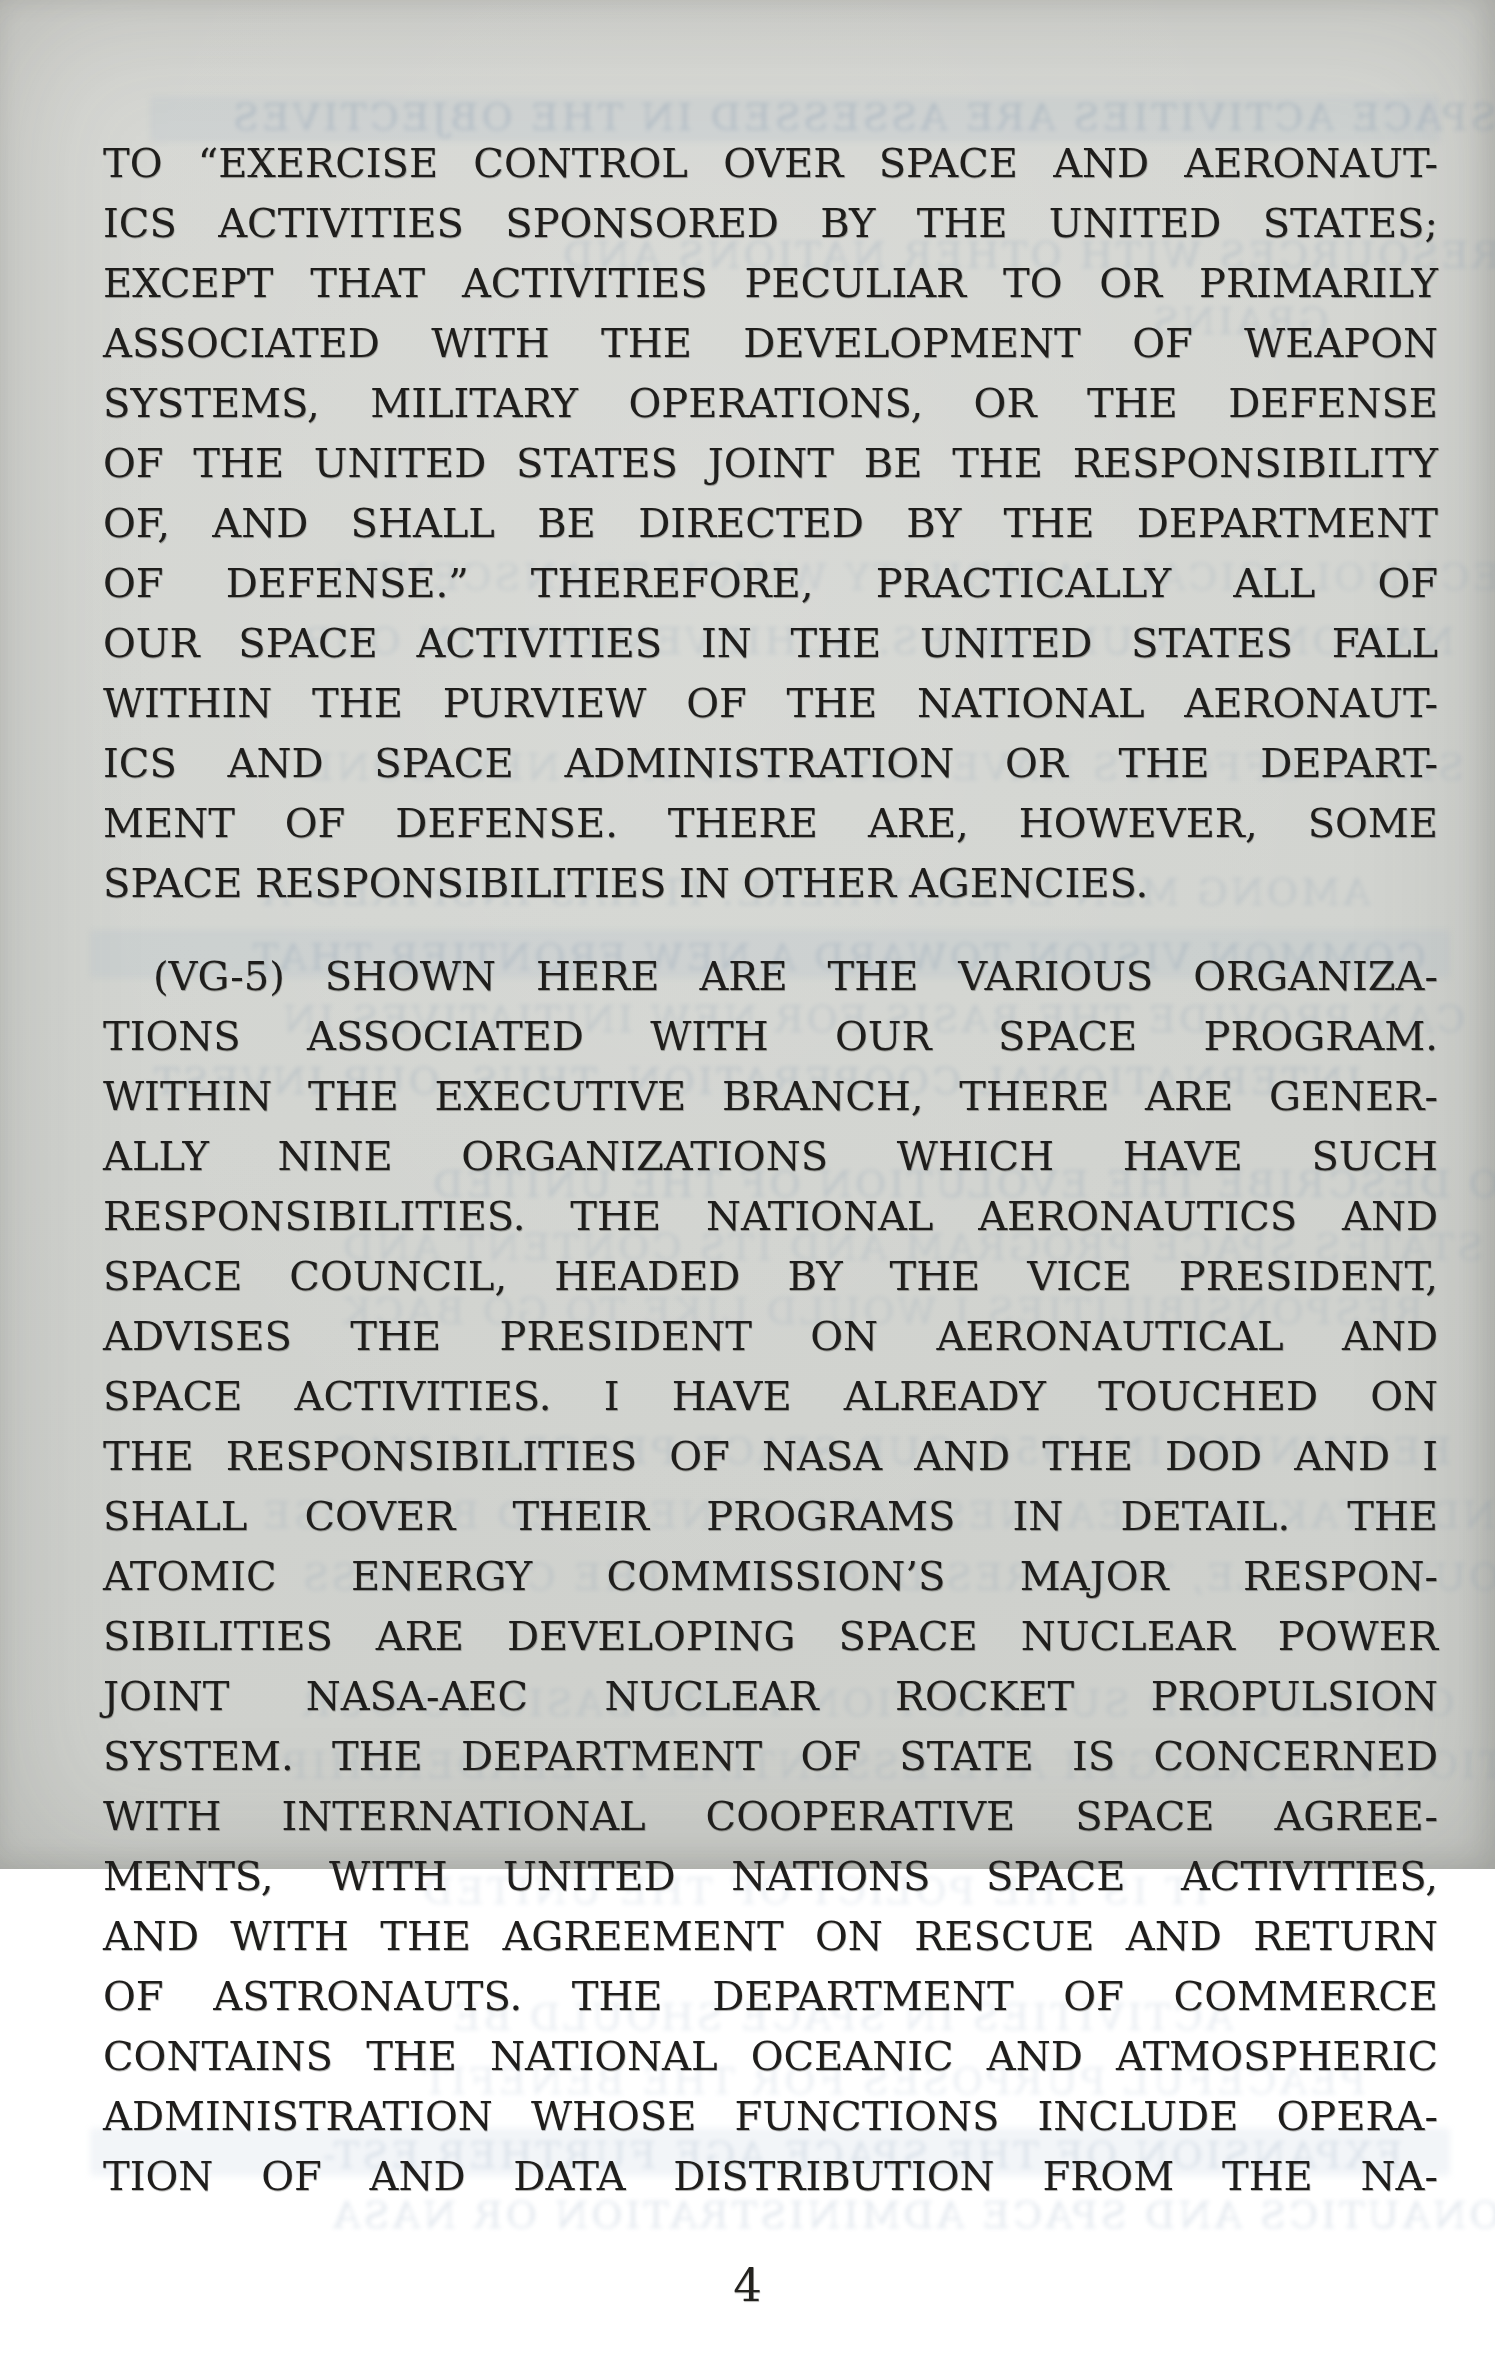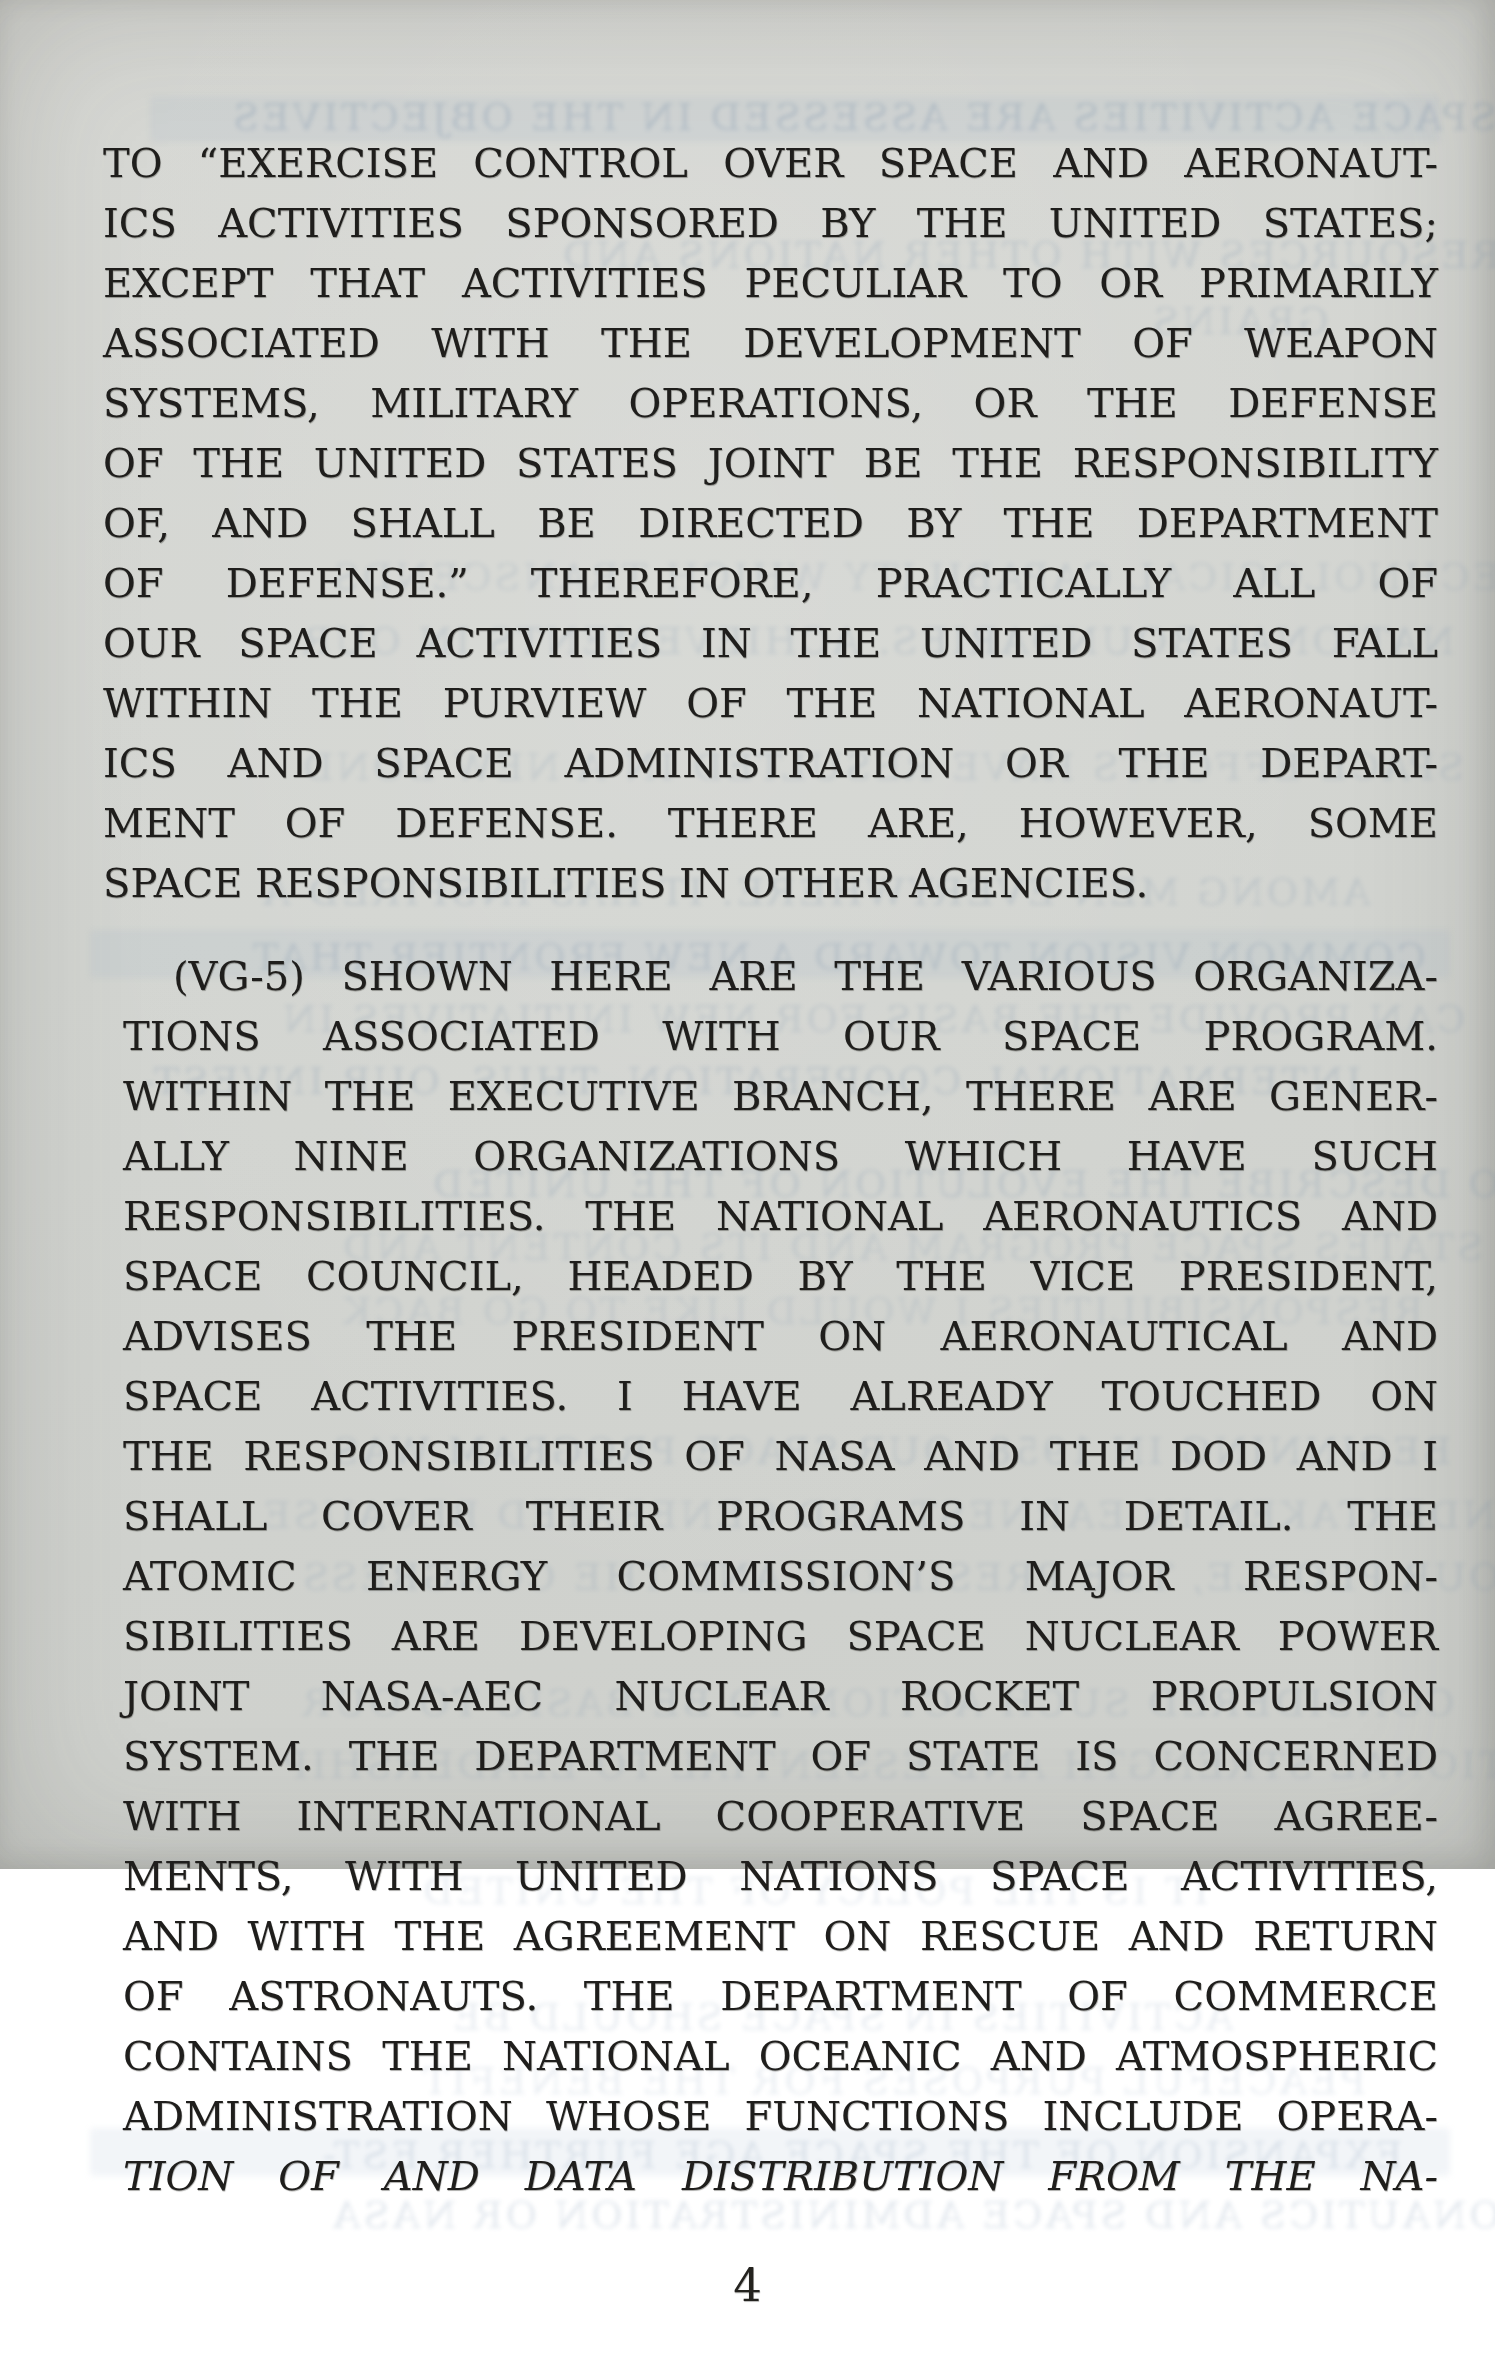--- a/index.html
+++ b/index.html
@@ -53,21 +53,21 @@
   .line {
     font-size: 40px;
     line-height: 60px;
     height: 60px;
     text-align: justify;
     text-align-last: justify;
     white-space: nowrap;
     text-shadow: 0.6px 0.9px 0.7px rgba(28,28,24,0.35);
   }
   .para .line:last-child { text-align-last: left; }
-  .para.jl .line:last-child { text-align-last: justify; font-style: italic; }
+  .para.jl .line:last-child { text-align-last: justify; }
   .line.indent { padding-left: 50px; }
   .page-number {
     position: absolute;
     left: 0; top: 2263px; width: 1495px;
     z-index: 2;
     text-align: center;
     font-size: 45px;
     line-height: 1;
     color: #24231f;
     text-shadow: 0.6px 0.9px 0.7px rgba(28,28,24,0.3);
@@ -114,21 +114,21 @@
         <div class="line">SYSTEMS, MILITARY OPERATIONS, OR THE DEFENSE</div>
         <div class="line">OF THE UNITED STATES JOINT BE THE RESPONSIBILITY</div>
         <div class="line">OF, AND SHALL BE DIRECTED BY THE DEPARTMENT</div>
         <div class="line">OF DEFENSE.” THEREFORE, PRACTICALLY ALL OF</div>
         <div class="line">OUR SPACE ACTIVITIES IN THE UNITED STATES FALL</div>
         <div class="line">WITHIN THE PURVIEW OF THE NATIONAL AERONAUT-</div>
         <div class="line">ICS AND SPACE ADMINISTRATION OR THE DEPART-</div>
         <div class="line">MENT OF DEFENSE. THERE ARE, HOWEVER, SOME</div>
         <div class="line">SPACE RESPONSIBILITIES IN OTHER AGENCIES.</div>
       </div>
-      <div class="para jl" style="margin-top: 33px; margin-left: 20px;">
+      <div class="para jl" style="margin-top: 33px;">
         <div class="line indent">(VG-5) SHOWN HERE ARE THE VARIOUS ORGANIZA-</div>
         <div class="line">TIONS ASSOCIATED WITH OUR SPACE PROGRAM.</div>
         <div class="line">WITHIN THE EXECUTIVE BRANCH, THERE ARE GENER-</div>
         <div class="line">ALLY NINE ORGANIZATIONS WHICH HAVE SUCH</div>
         <div class="line">RESPONSIBILITIES. THE NATIONAL AERONAUTICS AND</div>
         <div class="line">SPACE COUNCIL, HEADED BY THE VICE PRESIDENT,</div>
         <div class="line">ADVISES THE PRESIDENT ON AERONAUTICAL AND</div>
         <div class="line">SPACE ACTIVITIES. I HAVE ALREADY TOUCHED ON</div>
         <div class="line">THE RESPONSIBILITIES OF NASA AND THE DOD AND I</div>
         <div class="line">SHALL COVER THEIR PROGRAMS IN DETAIL. THE</div>

